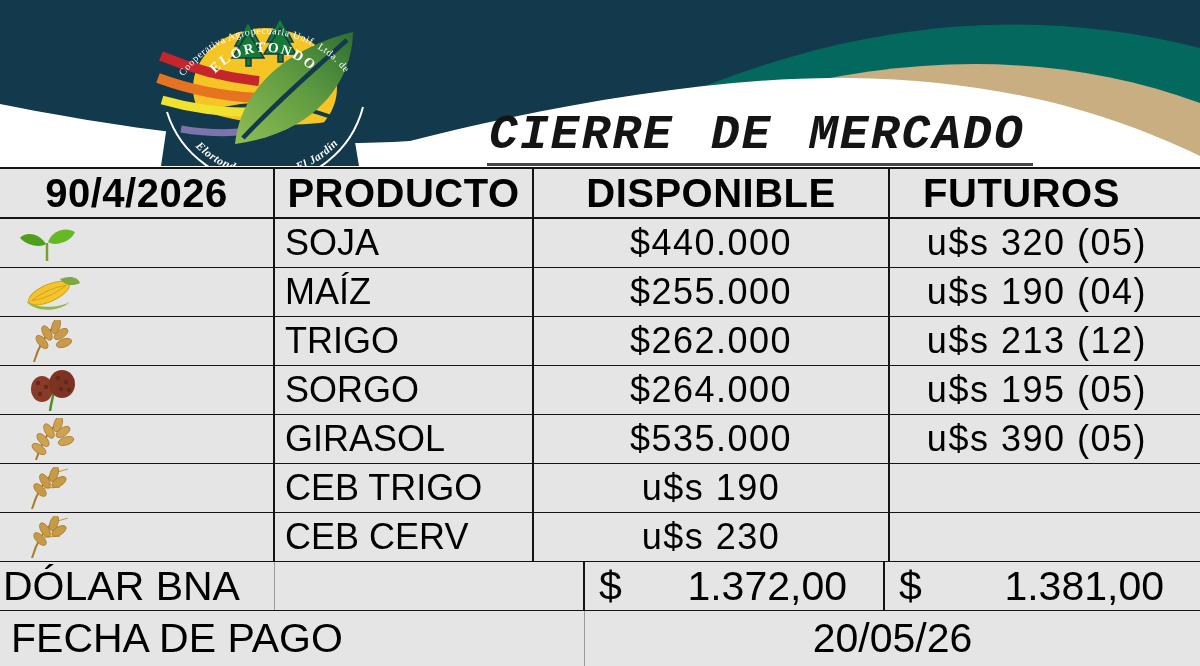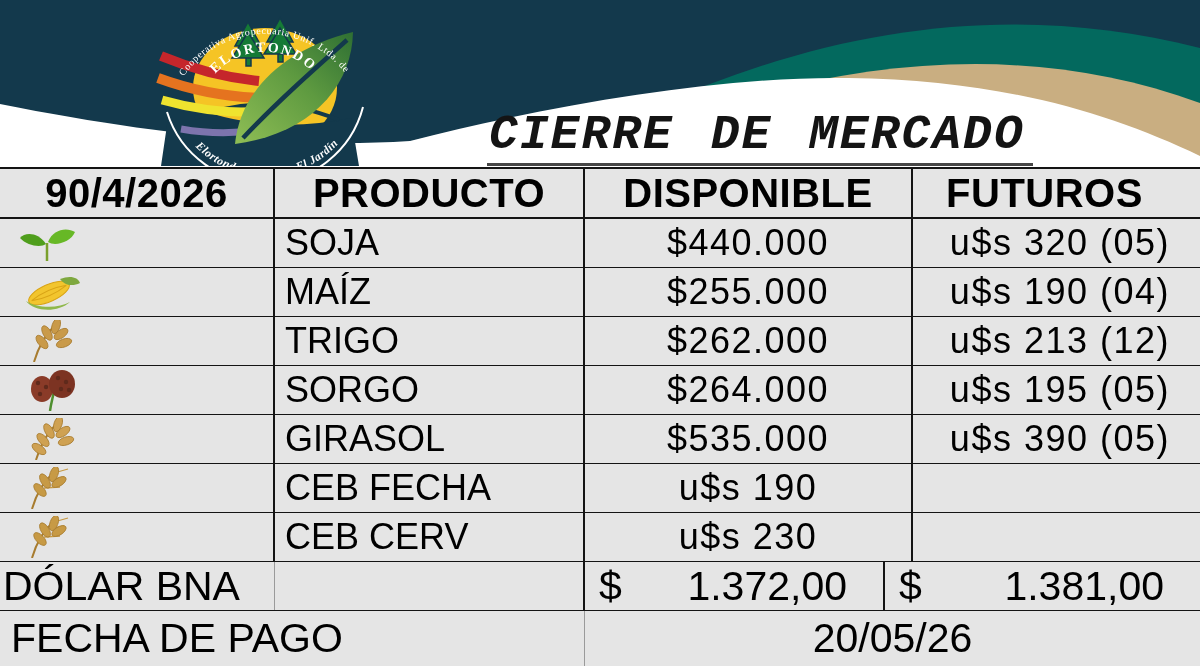--- a/index.html
+++ b/index.html
@@ -20,22 +20,22 @@
     padding: 0 8px 4px 2px;
     white-space: nowrap;
   }
 
   
   .grid { width: 1200px; }
   .row { display: flex; height: 49px; border-bottom: 1.5px solid #141414; background: #e5e5e5; }
   .row.head { height: 52px; border-top: 2.5px solid #141414; border-bottom: 2px solid #141414; }
   .c { flex: none; display: flex; align-items: center; height: 100%; overflow: hidden; }
   .c1 { width: 275px; border-right: 2px solid #141414; }
-  .c2 { width: 310px; border-right: 2px solid #141414; padding-left: 10px; }
-  .c3 { width: 328px; border-right: 2px solid #141414; justify-content: center; }
+  .c2 { width: 259px; border-right: 2px solid #141414; padding-left: 10px; }
+  .c3 { width: 356px; border-right: 2px solid #141414; justify-content: center; }
   .c4 { width: 263px; justify-content: flex-end; padding-right: 6px; }
   .th { font-weight: bold; font-size: 40px; justify-content: center; padding: 0; letter-spacing: 0.5px; }
   .row.prod .c { font-size: 36px; }
   .row.prod .num { letter-spacing: 1.5px; }
   .iconcell { padding-left: 16px; }
   .icon { display: flex; align-items: center; }
 
   
   .row.dolar .lab { width: 275px; font-size: 41px; padding-left: 3px; border-right: 1.5px solid #9a9a9a; }
   .row.dolar .empty { width: 310px; border-right: 2px solid #141414; }
@@ -227,21 +227,21 @@
             <path d="M38 6 L 52 2 M 33 13 L 48 10 M 28 21 L 44 20" stroke="#C79A45" stroke-width="1.3"></path>
             <g fill="#C79A45" stroke="#A87C2F" stroke-width="0.8">
               <ellipse cx="38" cy="7" rx="4" ry="8" transform="rotate(20 38 7)"></ellipse>
               <ellipse cx="29" cy="14" rx="4" ry="8" transform="rotate(-32 29 14)"></ellipse>
               <ellipse cx="43" cy="15" rx="4" ry="8" transform="rotate(58 43 15)"></ellipse>
               <ellipse cx="24" cy="23" rx="4" ry="8" transform="rotate(-44 24 23)"></ellipse>
             </g>
           </svg>
         </span>
       </div>
-      <div class="c c2">CEB FECHA</div>
+      <div class="c c2">CEB TRIGO</div>
       <div class="c c3 num">u$s 190</div>
       <div class="c c4 num"></div>
     </div>
 
     <div class="row prod">
       <div class="c c1 iconcell">
         <span class="icon">
           <svg width="62" height="42" viewBox="0 0 62 42">
             <path d="M16 42 C 20 28 26 16 38 5" stroke="#A87C2F" stroke-width="2" fill="none"></path>
             <path d="M38 6 L 52 2 M 33 13 L 48 10 M 28 21 L 44 20" stroke="#C79A45" stroke-width="1.3"></path>

